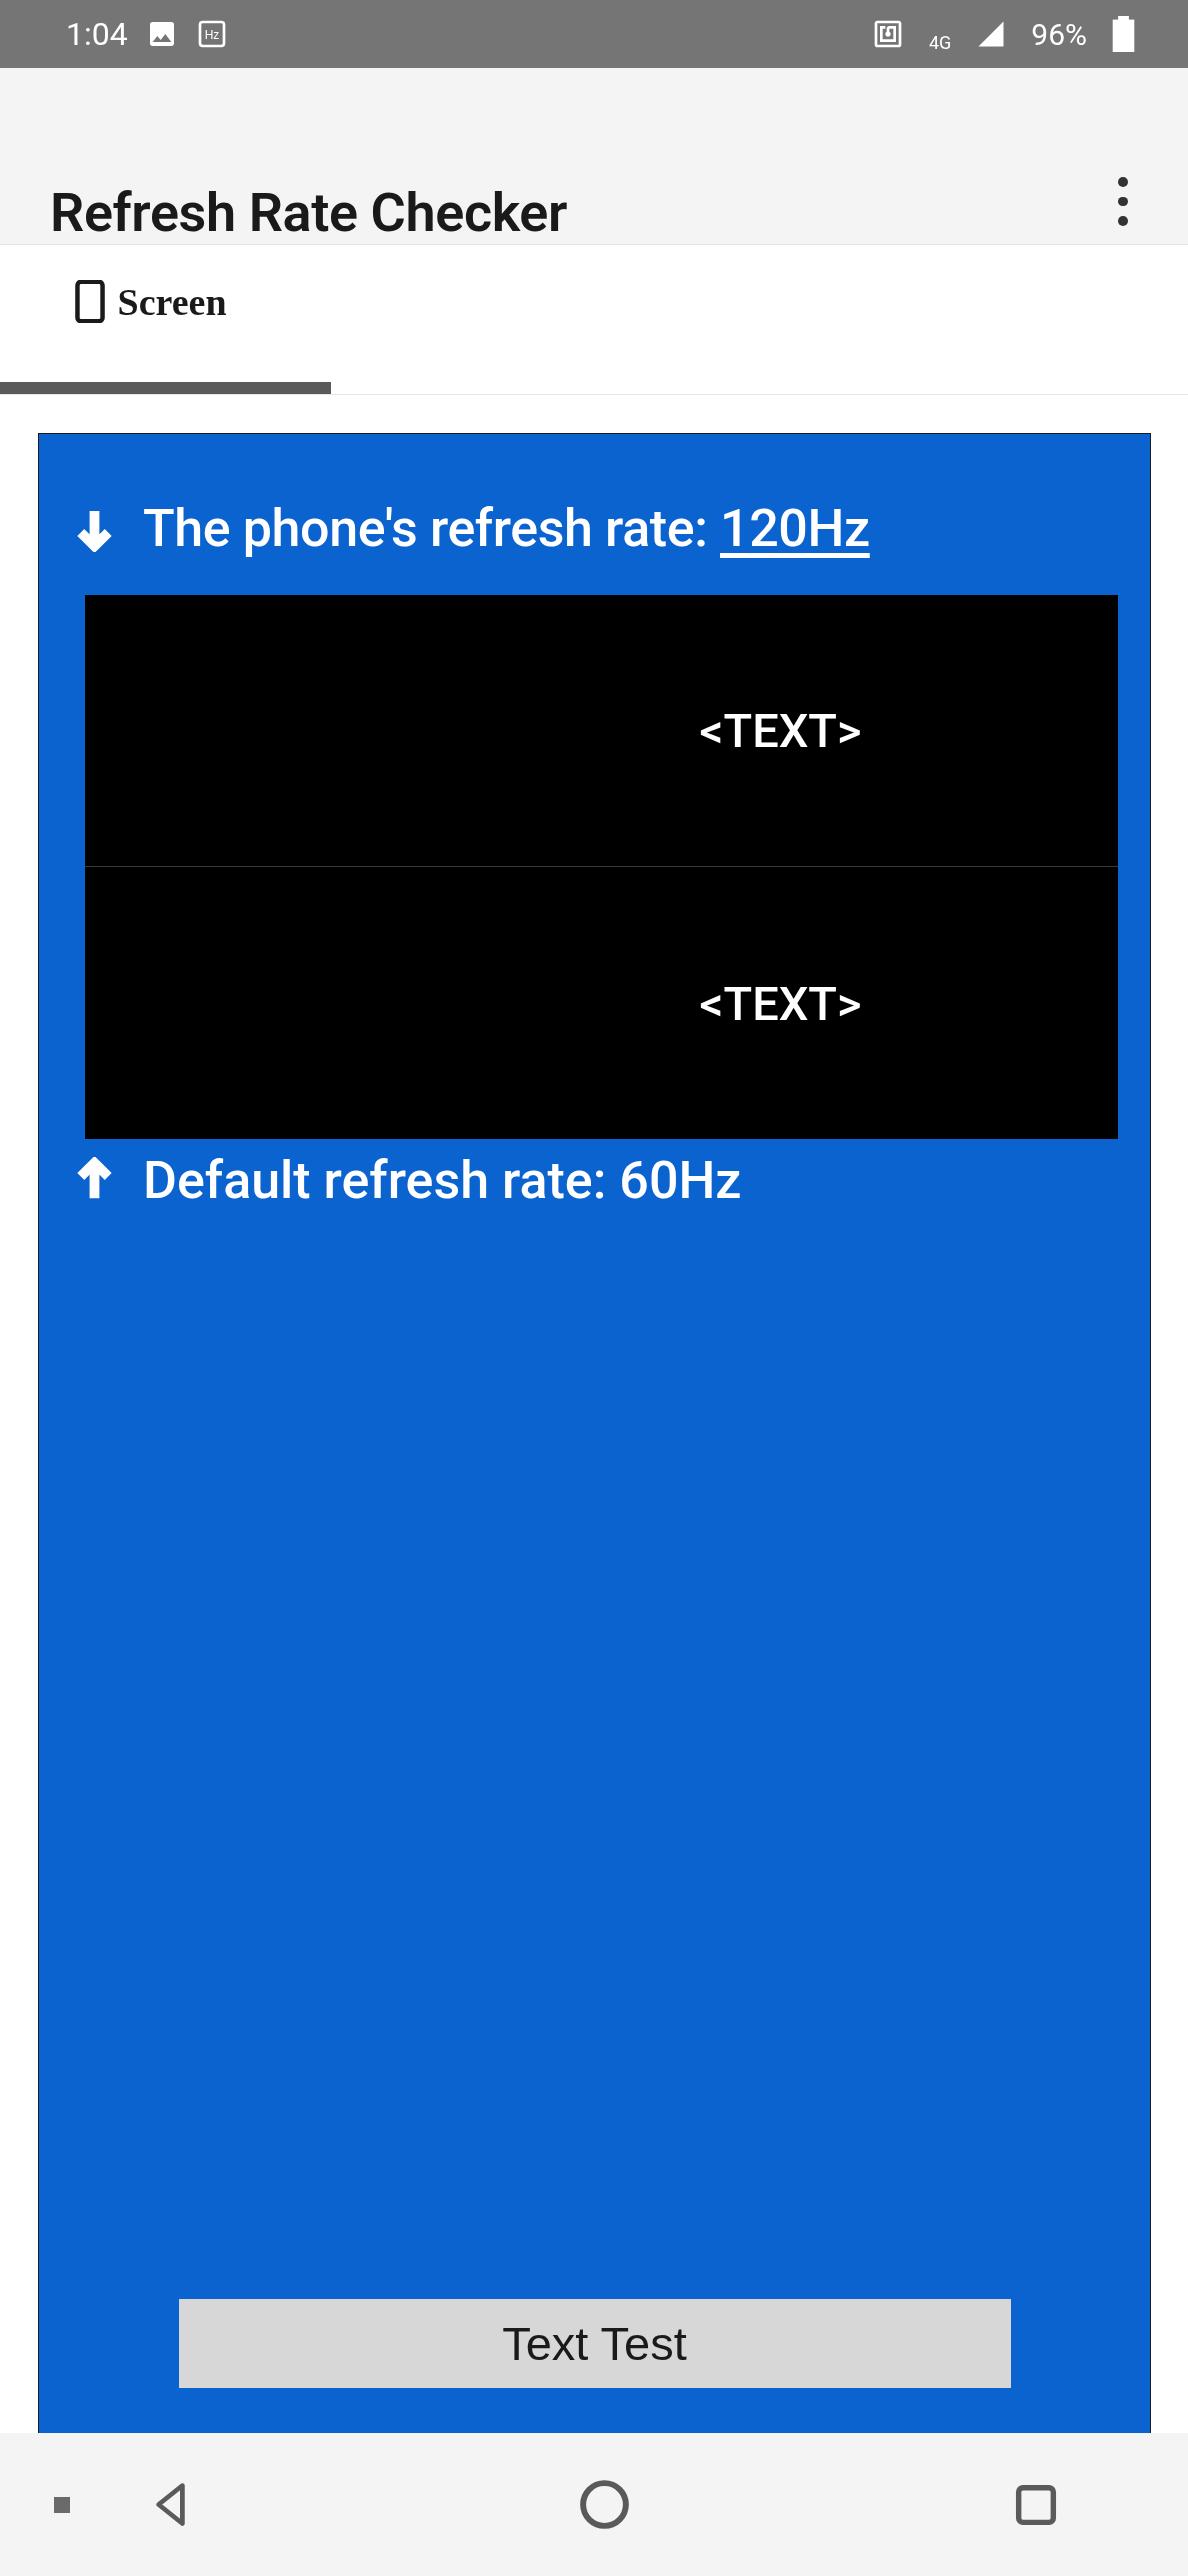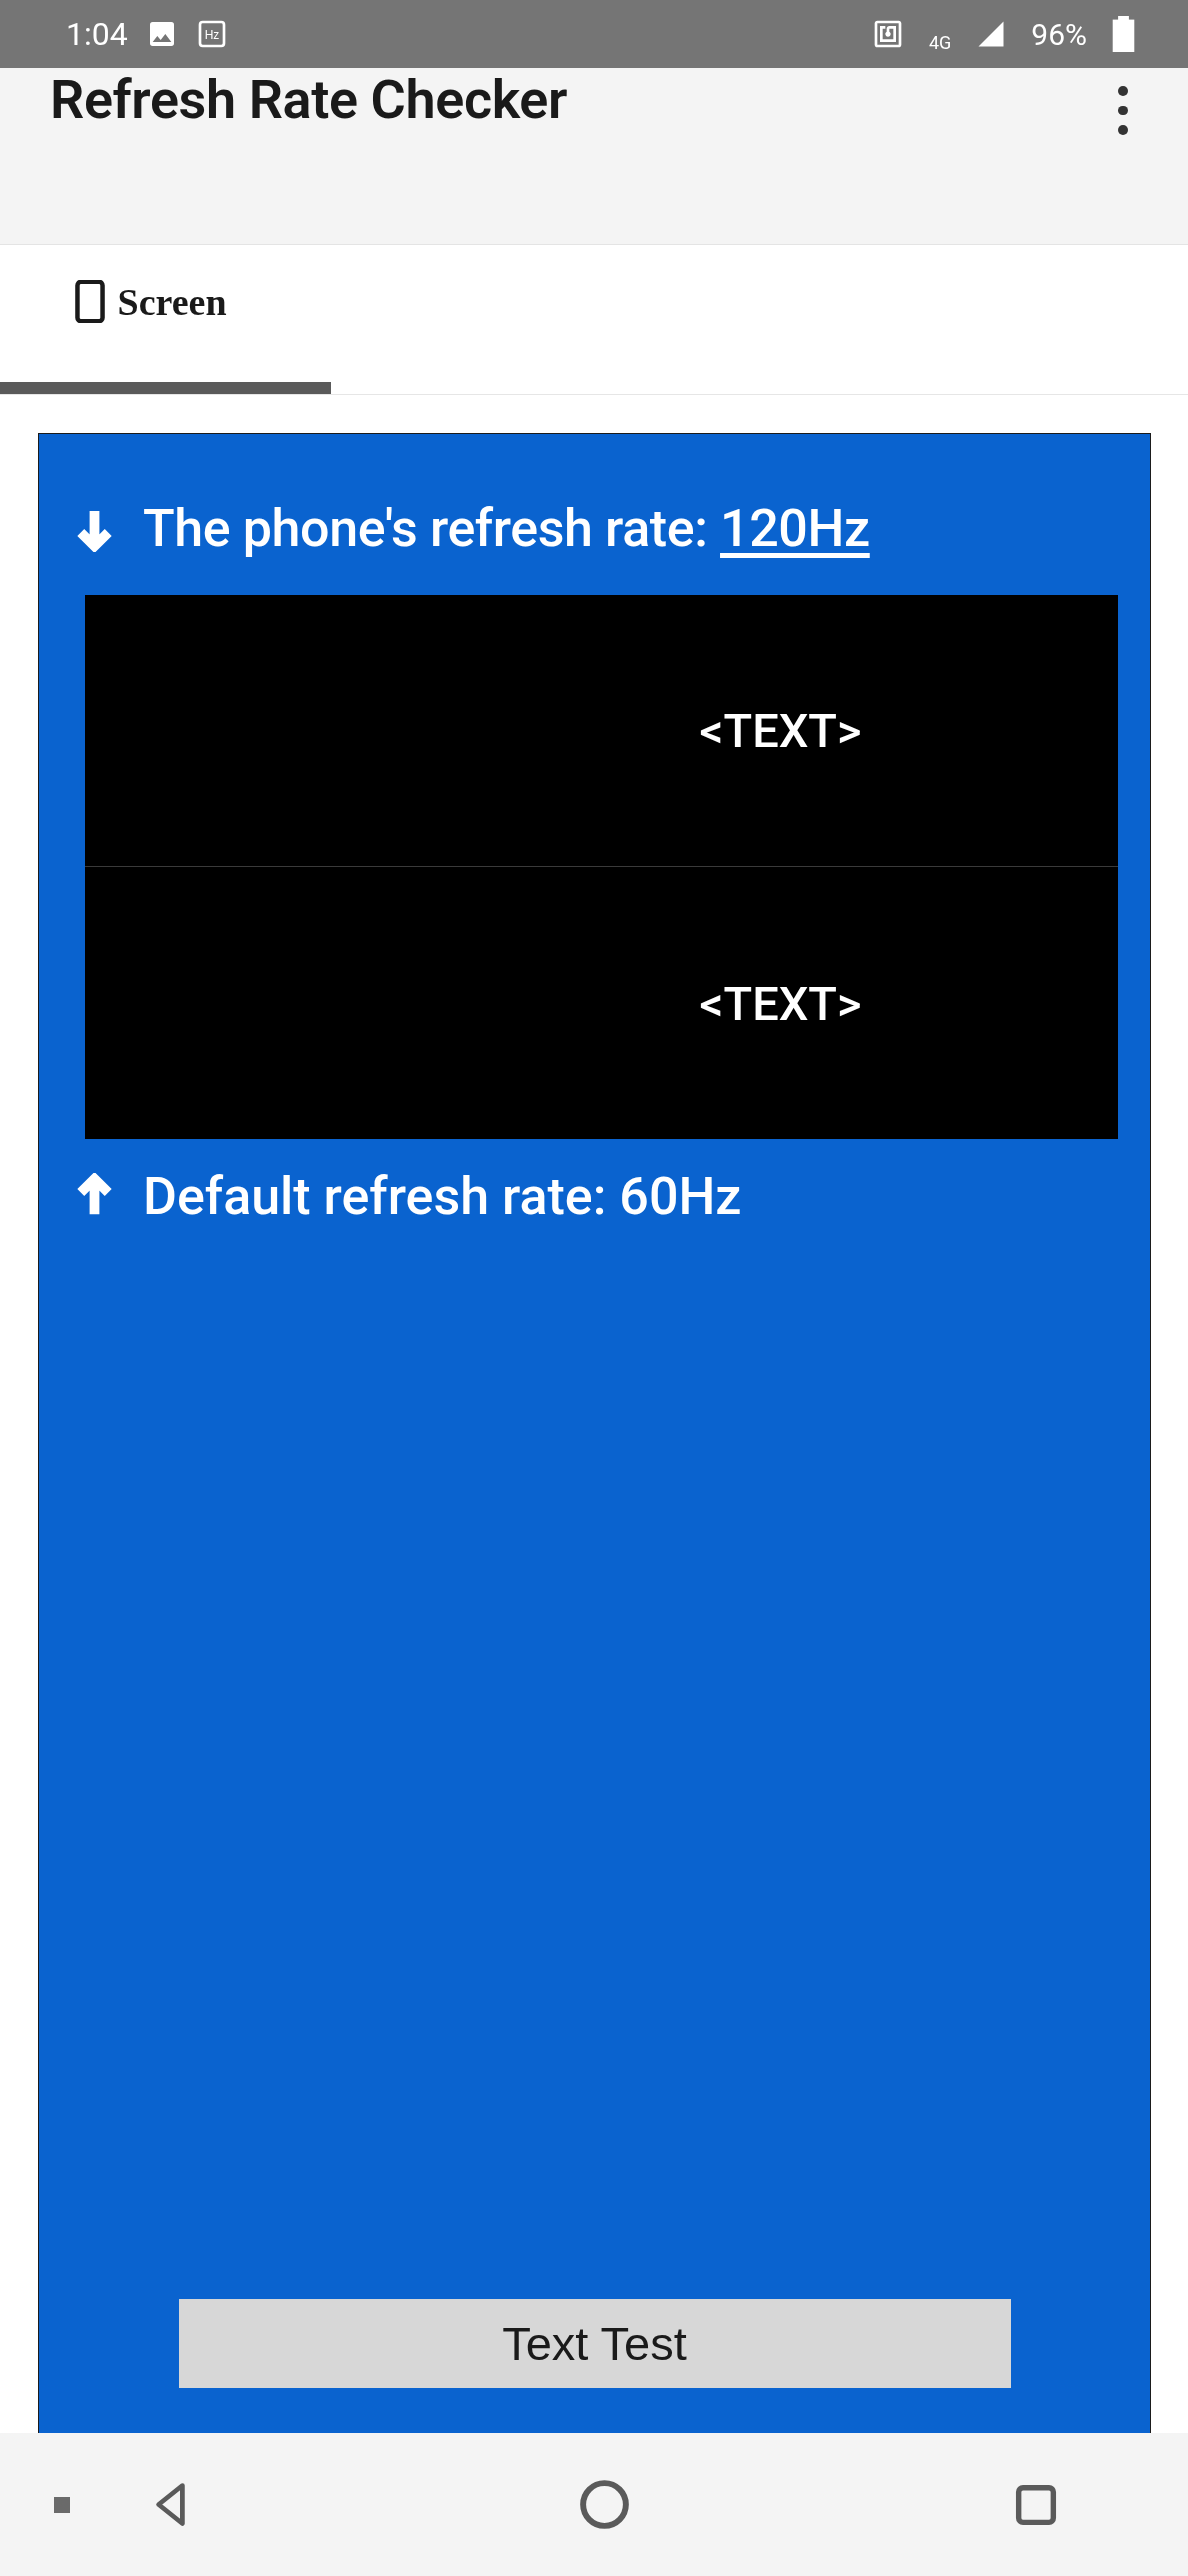--- a/index.html
+++ b/index.html
@@ -19,21 +19,21 @@
   }
   .status-left { display: flex; align-items: center; gap: 18px; }
   .status-right { display: flex; align-items: center; gap: 25px; font-size: 30px; }
   .status-right svg { fill: #fff; }
 
   
   .app-bar {
     height: 177px;
     background: #f4f4f4;
     display: flex;
-    align-items: flex-start;
+    align-items: flex-end;
     justify-content: space-between;
     padding: 0 43px 0 50px;
     border-bottom: 1.8px solid #e4e4e4;
   }
   .app-title { font-size: 54px; font-weight: 600; color: #1a1a1a; letter-spacing: -0.4px; }
   .more-dots { display: flex; flex-direction: column; gap: 9.8px; padding: 18px; }
   .more-dots span { width: 9.8px; height: 9.8px; background: #333; border-radius: 50%; }
 
   
   .tabs {
@@ -94,21 +94,21 @@
     border-bottom: 1.8px solid #3a3a3a;
     padding-left: 358px;
   }
   .black-box:last-of-type { border-bottom: none; }
   .black-container { margin: 0 0 0 14px; }
 
   .row2 {
     display: flex;
     align-items: center;
     gap: 25px;
-    padding-top: 27px;
+    padding-top: 11px;
     color: #fff;
   }
   .row2-text { font-size: 52px; font-weight: 500; }
 
   .buttons-area {
     position: absolute;
     left: 0; right: 0;
     bottom: 63px;
     display: flex;
     flex-direction: column;

